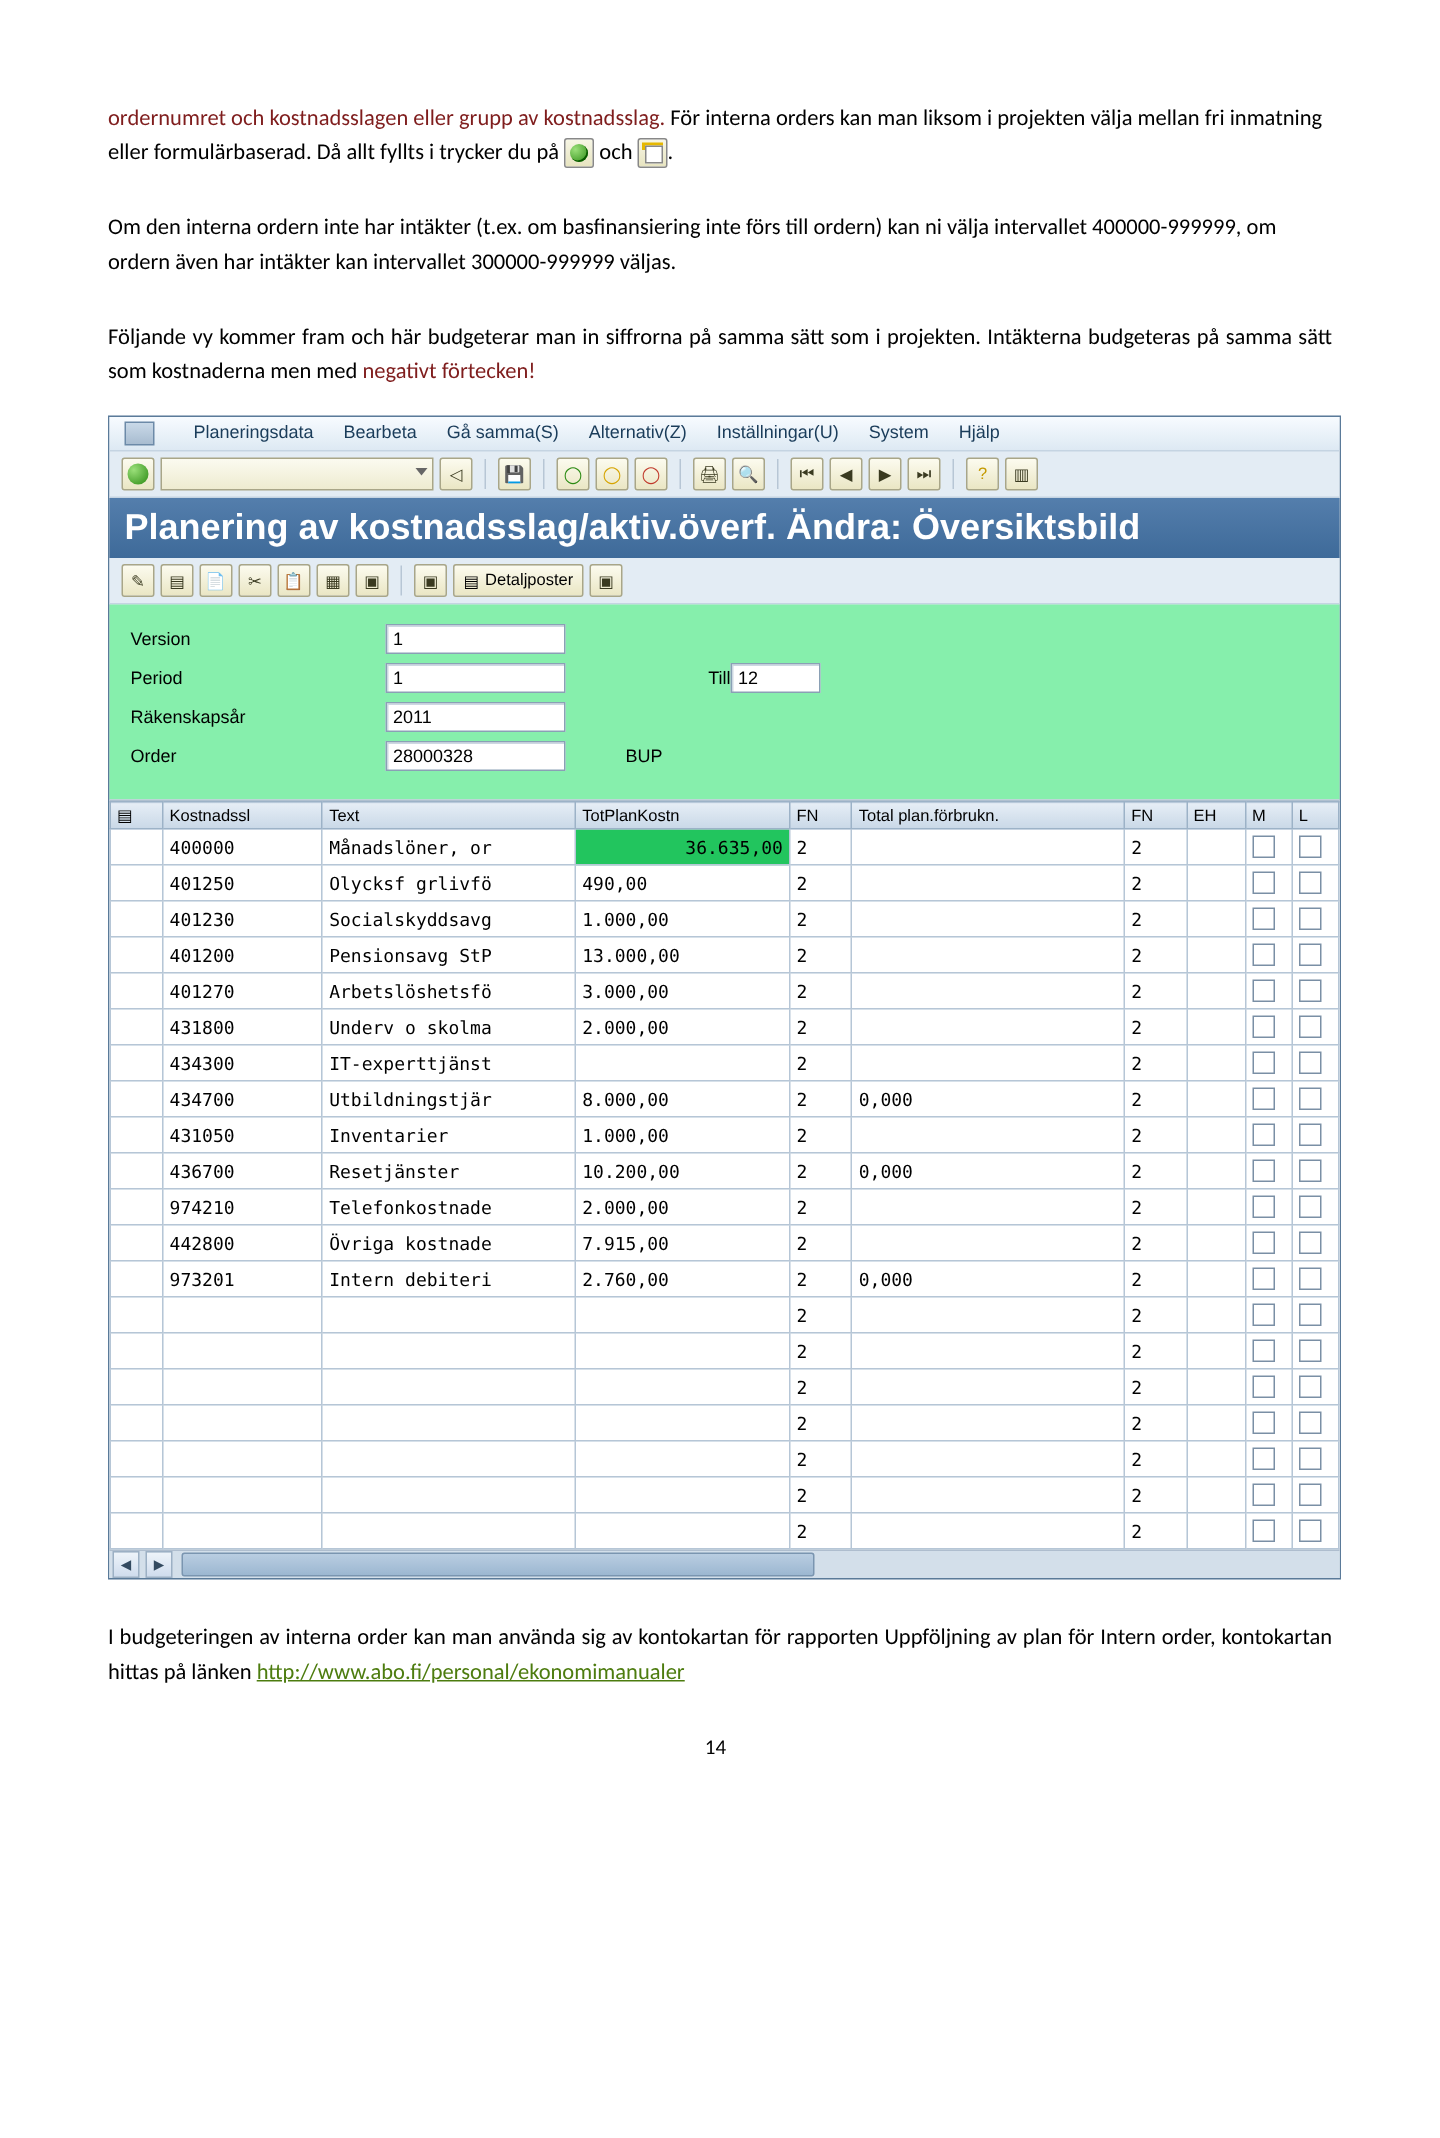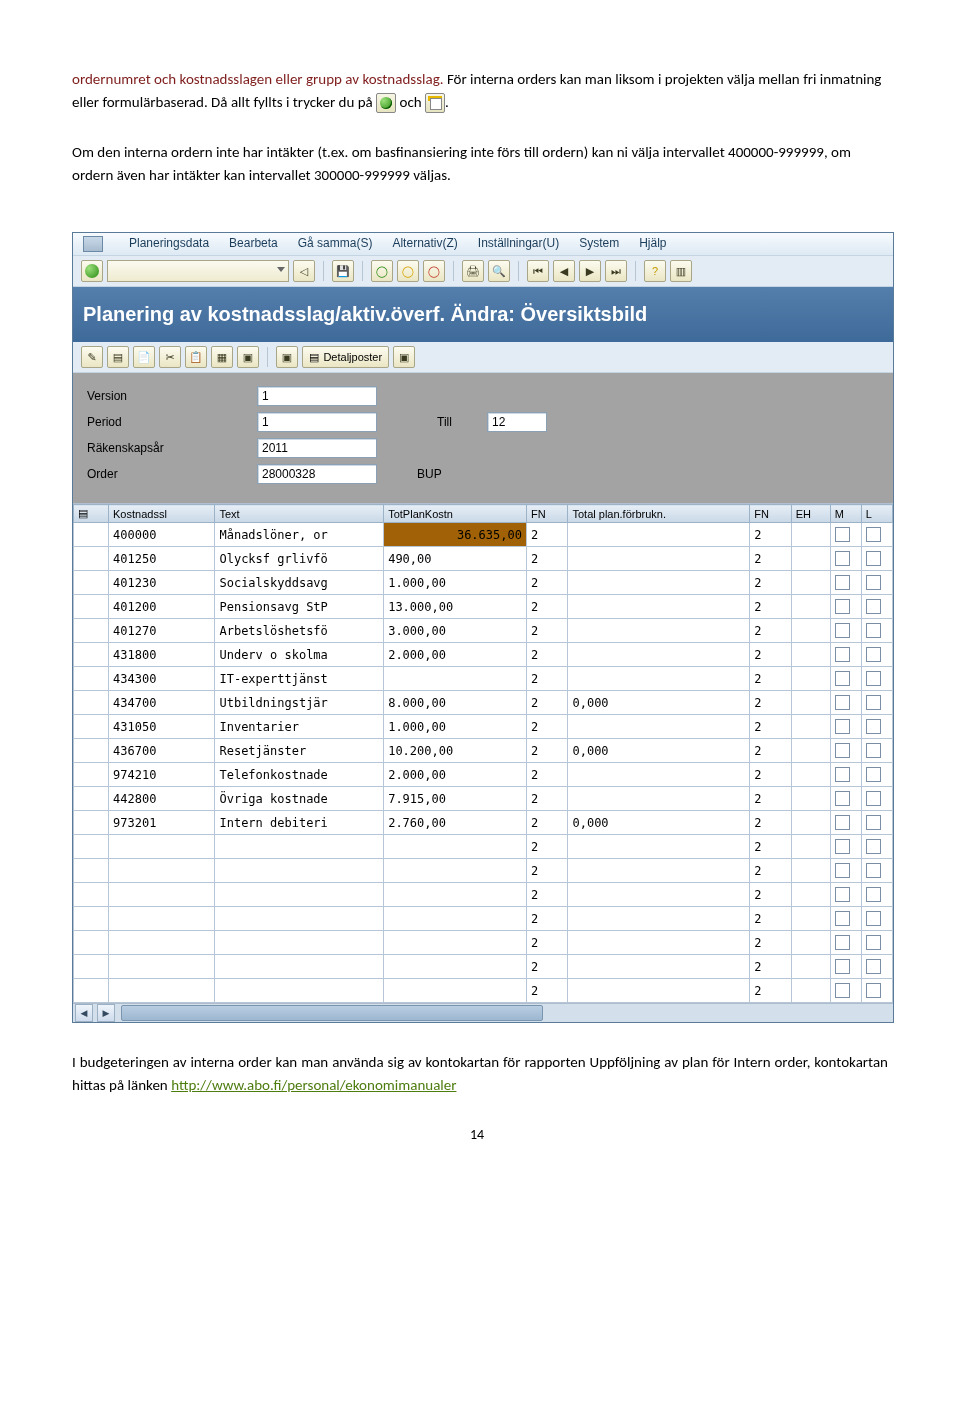--- a/index.html
+++ b/index.html
@@ -110,23 +110,23 @@
     border-right:4px solid transparent;
     border-top:5px solid #666;
   }
   .green-check .tb-inner {
     width:14px;height:14px;border-radius:50%;
     background: radial-gradient(circle at 30% 30%, #9be07a, #2a8a12);
   }
   .blue-title {
     background: linear-gradient(#547eac,#3e6a99);
     color:#fff;
-    font-size: 20px;
+    font-size: 24px;
     font-weight: bold;
-    padding: 16px 10px;
+    padding: 6px 10px;
     font-family: Tahoma, Arial, sans-serif;
   }
   .secondary-toolbar {
     display:flex; gap:4px;
     padding:4px 8px;
     background:#e3ecf4;
     border-bottom:1px solid #c5d4e2;
     align-items:center;
   }
   .detail-btn {
@@ -134,21 +134,21 @@
     padding: 0 6px;
     background: linear-gradient(#fcfbef,#eae6c4);
     border:1px solid #a9a688;
     border-radius:2px;
     display:flex;
     align-items:center;
     gap:4px;
     font-size:11px;
   }
   .field-area {
-    background:#a3a3a3;
+    background:#86efac;
     padding: 10px 14px 16px 14px;
   }
   .field-row {
     display:flex;
     align-items:center;
     height: 26px;
   }
   .field-label {
     width: 170px;
     font-size:12px;
@@ -158,21 +158,21 @@
     width: 110px; height:18px;
     background:#fff;
     border:1px solid #8aa0b5;
     padding: 0 4px;
     font-size:12px;
     display:flex;
     align-items:center;
     box-shadow: inset 1px 1px 0 #cdd8e2;
   }
   .field-row .till-label {
-    margin-left: 60px; width: 50px;
+    margin-left: 60px; width: 50px; text-align: right;
   }
   .field-row .after-label {
     margin-left: 40px;
   }
 
   
   .sap-table-wrap {
     background:#dfe9f2;
     border-top: 1px solid #b0c0d0;
   }
@@ -196,21 +196,21 @@
   .sap-table td {
     border: 1px solid #b6c6d6;
     padding: 2px 4px;
     background:#fff;
     height: 19px;
     white-space: nowrap;
   }
   .sap-table td.num { padding-right: 6px; }
   .sap-table td.sel-num {
     text-align: right;
-    background:#a16207;
+    background:#22c55e;
   }
   .sap-table .corner-th {
     width: 18px;
     background: linear-gradient(#e6eef6,#c9d8e7);
   }
   .row-handle {
     width: 6px;
     background: linear-gradient(#d7e2ed,#bbcadb);
     border: 1px solid #9cb2c7;
   }
@@ -258,20 +258,23 @@
 
 <div class="doc-text">
   <p>
     <span class="red">ordernumret och kostnadsslagen eller grupp av kostnadsslag.</span><span> För interna orders kan man liksom i projekten välja mellan fri inmatning eller formulärbaserad. Då allt fyllts i trycker du på </span>
     <span class="green-icon"></span><span> och </span>
     <span class="save-icon"></span><span>.</span>
   </p>
   <div class="para-gap"></div>
   <p>Om den interna ordern inte har intäkter (t.ex. om basfinansiering inte förs till ordern) kan ni välja intervallet 400000-999999, om ordern även har intäkter kan intervallet 300000-999999 väljas.</p>
   <div class="para-gap"></div>
+  <p style="text-align:justify">
+    <span>Följande vy kommer fram och här budgeterar man in siffrorna på samma sätt som i projekten. Intäkterna budgeteras på samma sätt som kostnaderna men med </span><span class="red">negativt förtecken!</span>
+  </p>
 </div>
 
 <div class="sap-window">
   <div class="menu-bar">
     <span class="menu-corner"></span>
     <span>Planeringsdata</span>
     <span>Bearbeta</span>
     <span>Gå samma(S)</span>
     <span>Alternativ(Z)</span>
     <span>Inställningar(U)</span>

